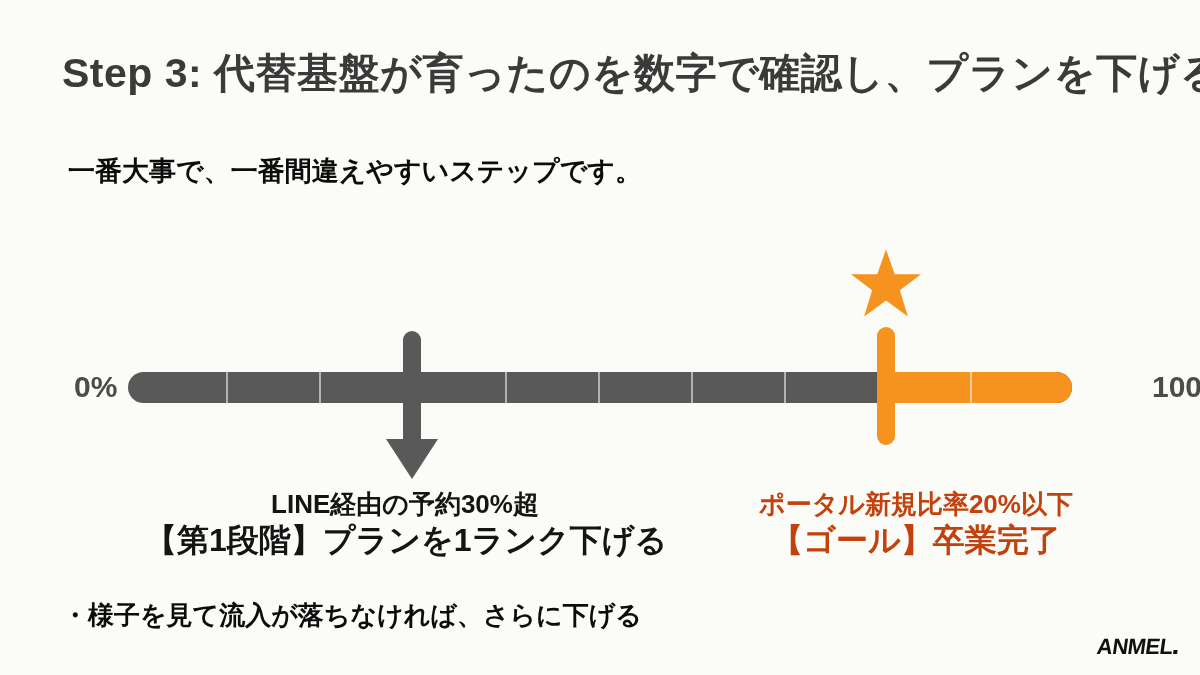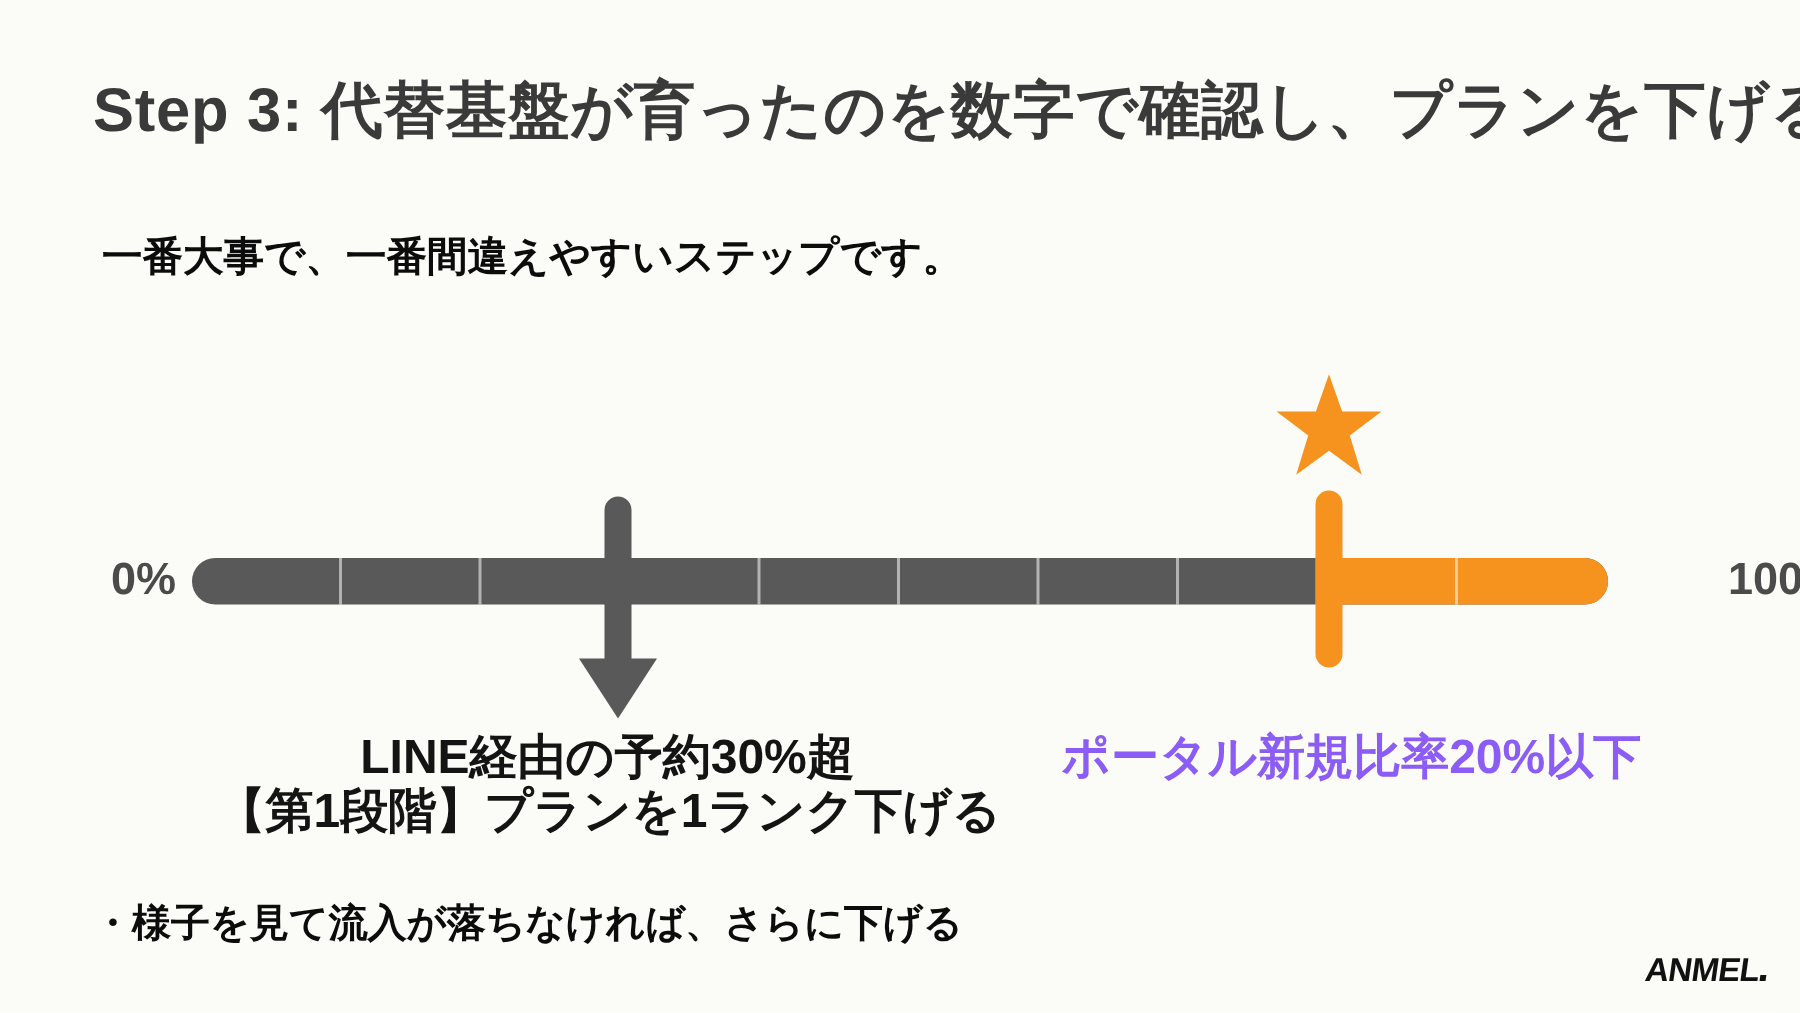--- a/index.html
+++ b/index.html
@@ -110,24 +110,24 @@
   }
   
   .milestone-label {
     position: absolute;
     top: 486px;
     width: 520px;
     text-align: center;
     font-weight: 800;
     line-height: 36px;
   }
-  .milestone-label .m-title { font-size: 32px; white-space: nowrap; }
+  .milestone-label .m-title { font-size: 26px; white-space: nowrap; }
   .milestone-label .m-sub   { font-size: 32px; white-space: nowrap; }
   .milestone-stage1 { left: 145px; color: #141414; }
-  .milestone-goal   { left: 641px; color: #8b5cf6; }
+  .milestone-goal   { left: 656px; color: #c2410c; }
   .note {
     position: absolute;
     left: 62px;
     top: 598px;
     font-size: 26px;
     font-weight: 800;
     color: #0c0c0c;
     white-space: nowrap;
   }
   .logo {
@@ -185,19 +185,20 @@
 
   <div class="goal-marker"></div>
 
   <div class="milestone-label milestone-stage1">
     <div class="m-title">LINE経由の予約30%超</div>
     <div class="m-sub">【第1段階】プランを1ランク下げる</div>
   </div>
 
   <div class="milestone-label milestone-goal">
     <div class="m-title">ポータル新規比率20%以下</div>
+    <div class="m-sub">【ゴール】卒業完了</div>
   </div>
 
   <div class="note">・様子を見て流入が落ちなければ、さらに下げる</div>
 
   <div class="logo"><span>ANMEL</span><span class="logo-mark"></span></div>
 
 </div>
 
 </body></html>

